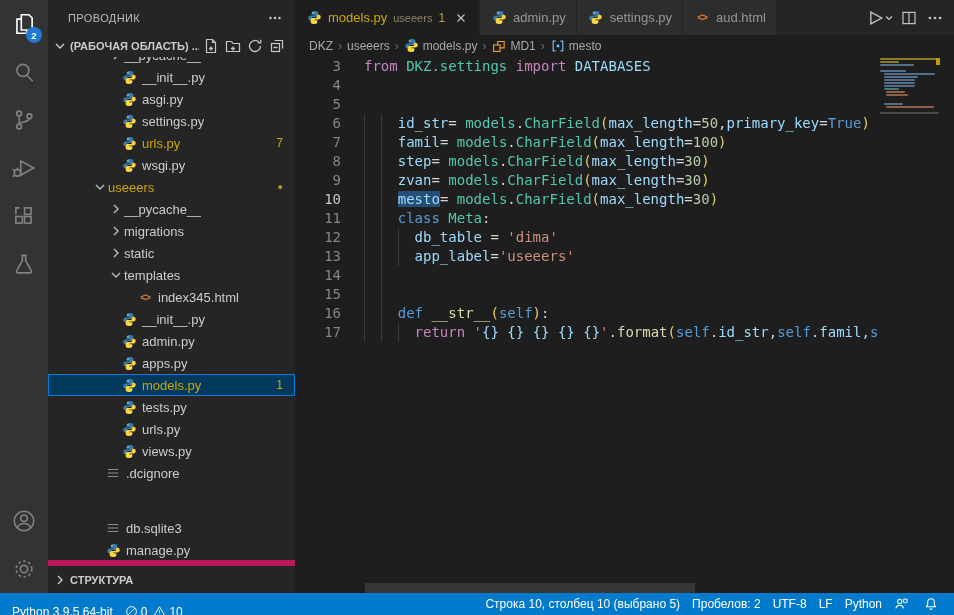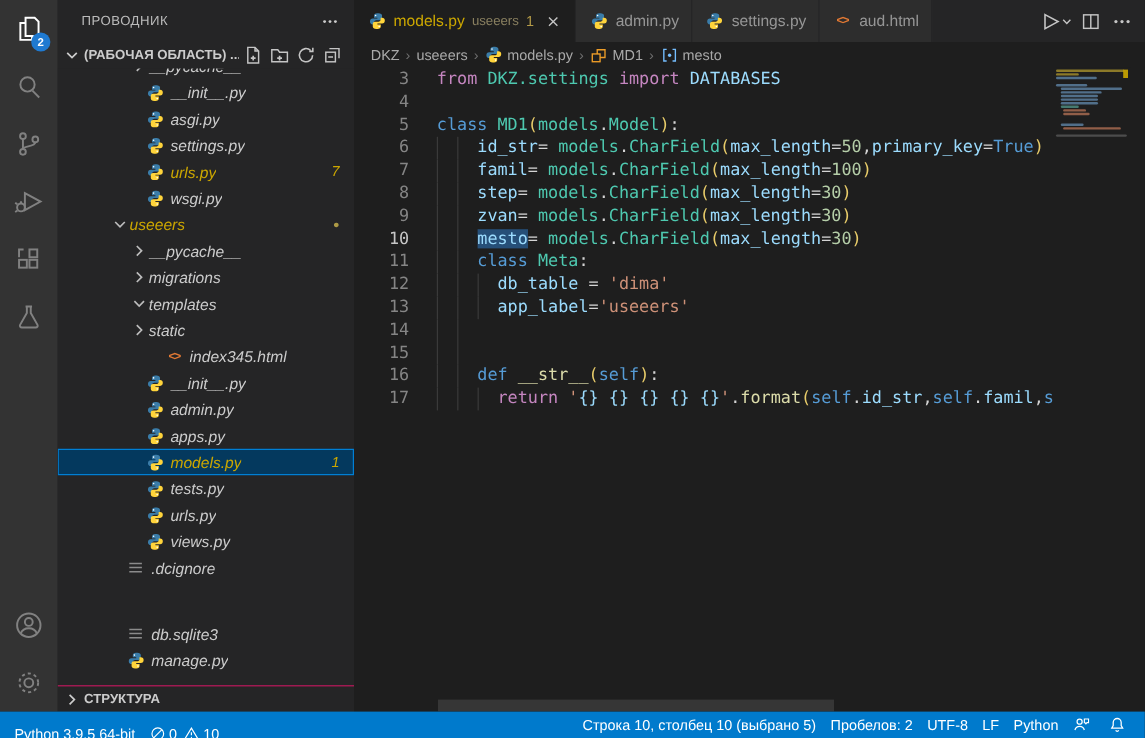--- a/index.html
+++ b/index.html
@@ -22,34 +22,34 @@
   #sidebar { position:absolute; left:48px; top:0; width:247px; height:593px; background:#252526; z-index:4; }
   #sidebar-title { height:35px; display:flex; align-items:center; padding:0 12px 0 20px;
     color:#bbbbbb; font-size:11px; letter-spacing:.4px; }
   #sidebar-title .spring { flex:1; }
   #explorer-more { color:#cccccc; cursor:pointer; }
   #ws-header { height:22px; display:flex; align-items:center; padding:0 8px 0 4px; color:#cccccc; background:#252526; }
   #ws-header .chev { color:#cccccc; margin-right:2px; }
   #ws-label { font-weight:bold; font-size:11px; flex:1; white-space:nowrap; overflow:hidden; }
   .ws-action { width:20px; height:20px; display:flex; align-items:center; justify-content:center;
     color:#c5c5c5; cursor:pointer; margin-left:2px; }
-  #tree { position:absolute; top:57px; bottom:22px; left:0; right:0; overflow:hidden;font-style:italic; }
+  #tree { position:absolute; top:57px; bottom:22px; left:0; right:0; overflow:hidden; }
   .tree-row { height:22px; display:flex; align-items:center; color:#cccccc; font-size:13px;
     cursor:pointer; position:relative; white-space:nowrap; }
   .tree-row.clipped { margin-top:-13px; }
   .tree-row .chev { width:16px; color:#bcbcbc; flex:0 0 16px; }
   .tree-row .fspacer { width:12px; flex:0 0 12px; }
   .tree-row .ficon { width:18px; flex:0 0 18px; margin-right:4px; }
   .tree-row .lbl { overflow:hidden; text-overflow:ellipsis; }
   .tree-row.warn .lbl { color:#cca700; }
   .tree-row .badge { position:absolute; right:12px; color:#cca700; font-size:12px; }
   .tree-row .dot { position:absolute; right:12px; color:#ad9a45; font-size:9px; }
   .tree-row.selected { background:#04395e; outline:1px solid #007fd4; outline-offset:-1px; }
-  #outline-header { position:absolute; bottom:0; left:0; right:0; height:22px; display:flex; align-items:center;
-    padding-left:4px; color:#cccccc; border-top:1px solid #be185d; background:#252526; }
+  #outline-header { position:absolute; bottom:0; left:0; right:0; height:33px; display:flex; align-items:center;
+    padding-left:4px; color:#cccccc; border-top:6px solid #be185d; background:#252526; }
   #outline-header .chev { color:#cccccc; margin-right:2px; }
   #outline-label { font-weight:bold; font-size:11px; }
 
   
   #editor { position:absolute; left:295px; top:0; right:0; height:593px; background:#1e1e1e; }
   #tabbar { height:35px; background:#252526; display:flex; align-items:stretch; position:relative; }
   .tab { display:flex; align-items:center; padding:0 10px; background:#2d2d2d; border-right:1px solid #252526;
     font-size:13px; color:#969696; cursor:pointer; }
   .tab.active { background:#1e1e1e; color:#cca700; }
   .tab .ficon { width:18px; margin-right:5px; }
@@ -311,32 +311,32 @@
         <span class="icon chev">
           <svg width="16" height="16" viewBox="0 0 16 16" fill="none" stroke="currentColor" stroke-width="1.4">
             <path d="M6 4l4 4-4 4"></path>
           </svg>
         </span>
         <span class="lbl">migrations</span>
       </div>
       <div class="tree-row" style="padding-left: 60px;">
         <span class="icon chev">
           <svg width="16" height="16" viewBox="0 0 16 16" fill="none" stroke="currentColor" stroke-width="1.4">
-            <path d="M4 6l4 4 4-4"></path>
-          </svg>
-        </span>
-        <span class="lbl">templates</span>
+            <path d="M6 4l4 4-4 4"></path>
+          </svg>
+        </span>
+        <span class="lbl">static</span>
       </div>
       <div class="tree-row" style="padding-left: 60px;">
         <span class="icon chev">
           <svg width="16" height="16" viewBox="0 0 16 16" fill="none" stroke="currentColor" stroke-width="1.4">
-            <path d="M6 4l4 4-4 4"></path>
-          </svg>
-        </span>
-        <span class="lbl">static</span>
+            <path d="M4 6l4 4 4-4"></path>
+          </svg>
+        </span>
+        <span class="lbl">templates</span>
       </div>
       <div class="tree-row" style="padding-left: 76px;">
         <span class="fspacer"></span>
         <span class="icon ficon">
           <span style="color:#e37933;font-weight:bold;font-size:10px;letter-spacing:-1px;">&lt;&gt;</span>
         </span>
         <span class="lbl">index345.html</span>
       </div>
       <div class="tree-row" style="padding-left: 60px;">
         <span class="fspacer"></span>
@@ -578,21 +578,21 @@
             <circle cx="8" cy="8" r="1.6" fill="#75beff" stroke="none"></circle>
           </svg>
         </span>
         <span>mesto</span>
       </span>
     </div>
   <div id="editor-main">
     <div id="code-pane">
         <div class="code-line"><div class="gutter">3</div><div class="ctext"><span class="tk-k">from </span><span class="tk-t">DKZ.settings</span><span class="tk-k"> import </span><span class="tk-v">DATABASES</span></div></div>
         <div class="code-line"><div class="gutter">4</div><div class="ctext"></div></div>
-        <div class="code-line"><div class="gutter">5</div><div class="ctext"><span class="tk-b">class </span><span class="tk-t">MD1</span><span class="tk-g">(</span><span class="tk-t">models</span><span class="tk-p">.</span><span class="tk-t">Model</span><span class="tk-g">)</span><span class="tk-p">:</span></div></div>
+        <div class="code-line"><div class="gutter">5</div></div>
         <div class="code-line"><div class="gutter">6</div><div class="ctext"><span class="guide" style="left: 0ch;"></span><span class="guide" style="left: 2ch;"></span><span class="tk-p">    </span><span class="tk-v">id_str</span><span class="tk-p">= </span><span class="tk-t">models</span><span class="tk-p">.</span><span class="tk-t">CharField</span><span class="tk-g">(</span><span class="tk-v">max_length</span><span class="tk-p">=</span><span class="tk-n">50</span><span class="tk-p">,</span><span class="tk-v">primary_key</span><span class="tk-p">=</span><span class="tk-b">True</span><span class="tk-g">)</span></div></div>
         <div class="code-line"><div class="gutter">7</div><div class="ctext"><span class="guide" style="left: 0ch;"></span><span class="guide" style="left: 2ch;"></span><span class="tk-p">    </span><span class="tk-v">famil</span><span class="tk-p">= </span><span class="tk-t">models</span><span class="tk-p">.</span><span class="tk-t">CharField</span><span class="tk-g">(</span><span class="tk-v">max_length</span><span class="tk-p">=</span><span class="tk-n">100</span><span class="tk-g">)</span></div></div>
         <div class="code-line"><div class="gutter">8</div><div class="ctext"><span class="guide" style="left: 0ch;"></span><span class="guide" style="left: 2ch;"></span><span class="tk-p">    </span><span class="tk-v">step</span><span class="tk-p">= </span><span class="tk-t">models</span><span class="tk-p">.</span><span class="tk-t">CharField</span><span class="tk-g">(</span><span class="tk-v">max_length</span><span class="tk-p">=</span><span class="tk-n">30</span><span class="tk-g">)</span></div></div>
         <div class="code-line"><div class="gutter">9</div><div class="ctext"><span class="guide" style="left: 0ch;"></span><span class="guide" style="left: 2ch;"></span><span class="tk-p">    </span><span class="tk-v">zvan</span><span class="tk-p">= </span><span class="tk-t">models</span><span class="tk-p">.</span><span class="tk-t">CharField</span><span class="tk-g">(</span><span class="tk-v">max_length</span><span class="tk-p">=</span><span class="tk-n">30</span><span class="tk-g">)</span></div></div>
         <div class="code-line"><div class="gutter cur">10</div><div class="ctext"><span class="guide" style="left: 0ch;"></span><span class="guide" style="left: 2ch;"></span><span class="tk-p">    </span><span class="tk-v sel">mesto</span><span class="tk-p">= </span><span class="tk-t">models</span><span class="tk-p">.</span><span class="tk-t">CharField</span><span class="tk-g">(</span><span class="tk-v">max_length</span><span class="tk-p">=</span><span class="tk-n">30</span><span class="tk-g">)</span></div></div>
         <div class="code-line"><div class="gutter">11</div><div class="ctext"><span class="guide" style="left: 0ch;"></span><span class="guide" style="left: 2ch;"></span><span class="tk-p">    </span><span class="tk-b">class </span><span class="tk-t">Meta</span><span class="tk-p">:</span></div></div>
         <div class="code-line"><div class="gutter">12</div><div class="ctext"><span class="guide" style="left: 0ch;"></span><span class="guide" style="left: 2ch;"></span><span class="guide" style="left: 4ch;"></span><span class="tk-p">      </span><span class="tk-v">db_table</span><span class="tk-p"> = </span><span class="tk-s">'dima'</span></div></div>
         <div class="code-line"><div class="gutter">13</div><div class="ctext"><span class="guide" style="left: 0ch;"></span><span class="guide" style="left: 2ch;"></span><span class="guide" style="left: 4ch;"></span><span class="tk-p">      </span><span class="tk-v">app_label</span><span class="tk-p">=</span><span class="tk-s">'useeers'</span></div></div>
         <div class="code-line"><div class="gutter">14</div><div class="ctext"><span class="guide" style="left: 0ch;"></span><span class="guide" style="left: 2ch;"></span></div></div>
         <div class="code-line"><div class="gutter">15</div><div class="ctext"><span class="guide" style="left: 0ch;"></span><span class="guide" style="left: 2ch;"></span></div></div>

